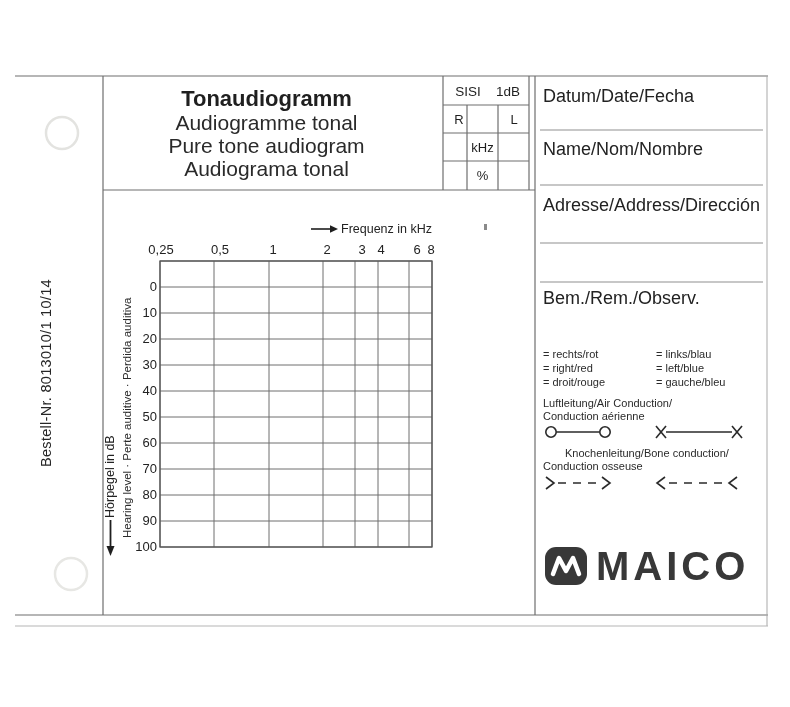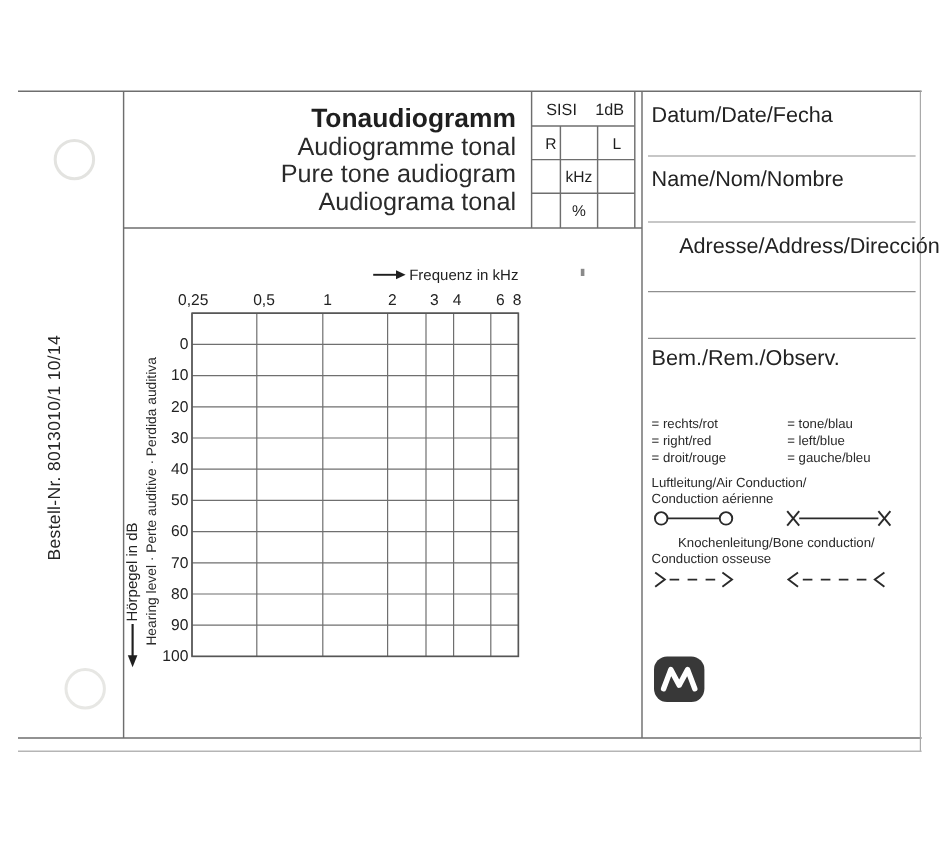--- a/index.html
+++ b/index.html
@@ -1,20 +1,20 @@
 <!DOCTYPE html>
 <html><head>
 <meta charset="utf-8">
 <style>
   html,body{margin:0;padding:0;background:#ffffff;}
   #page{position:relative;width:790px;height:707px;background:#ffffff;
         font-family:"Liberation Sans",sans-serif;color:#1f1f1f;overflow:hidden;}
   .abs{position:absolute;}
   .rot{transform:rotate(-90deg);transform-origin:top left;}
-  .titleblock{left:103px;top:87px;width:327px;text-align:right;}
+  .titleblock{left:103px;top:87px;width:327px;text-align:center;}
   .title-main{font-size:22px;font-weight:bold;line-height:24px;}
   .title-sub{font-size:21px;font-weight:400;line-height:23px;color:#2a2a2a;}
   .sisi{font-size:13px;text-align:center;line-height:16px;}
   .field{font-size:18px;color:#222;}
   .legend{font-size:11px;color:#2a2a2a;line-height:13px;}
   .conduct{font-size:11px;color:#2a2a2a;line-height:12px;}
   .xtick{font-size:13px;line-height:14px;top:243px;transform:translateX(-50%);color:#222;}
   .ytick{width:32px;text-align:right;font-size:13px;line-height:16px;left:125px;color:#222;}
   .axis-label{font-size:12.5px;color:#222;}
   .brand{font-size:40px;font-weight:bold;letter-spacing:4px;color:#383838;line-height:40px;}
@@ -101,27 +101,27 @@
 
   <div class="abs sisi" style="left:446px;top:84px;width:44px;font-size:13.5px;">SISI</div>
   <div class="abs sisi" style="left:488px;top:84px;width:40px;font-size:13.5px;">1dB</div>
   <div class="abs sisi" style="left:447px;top:112px;width:24px;">R</div>
   <div class="abs sisi" style="left:500px;top:112px;width:28px;">L</div>
   <div class="abs sisi" style="left:467px;top:140px;width:31px;">kHz</div>
   <div class="abs sisi" style="left:467px;top:168px;width:31px;">%</div>
 
   <div class="abs field" style="left:543px;top:86px;">Datum/Date/Fecha</div>
   <div class="abs field" style="left:543px;top:139px;">Name/Nom/Nombre</div>
-  <div class="abs field" style="left:566px;top:195px;">Adresse/Address/Dirección</div>
+  <div class="abs field" style="left:543px;top:195px;">Adresse/Address/Dirección</div>
   <div class="abs field" style="left:543px;top:288px;">Bem./Rem./Observ.</div>
 
   <div class="abs legend" style="left:543px;top:348px;">= rechts/rot</div>
   <div class="abs legend" style="left:543px;top:362px;">= right/red</div>
   <div class="abs legend" style="left:543px;top:376px;">= droit/rouge</div>
-  <div class="abs legend" style="left:656px;top:348px;">= tone/blau</div>
+  <div class="abs legend" style="left:656px;top:348px;">= links/blau</div>
   <div class="abs legend" style="left:656px;top:362px;text-align:right;">= left/blue</div>
   <div class="abs legend" style="left:656px;top:376px;">= gauche/bleu</div>
 
   <div class="abs conduct" style="left:543px;top:397px;">Luftleitung/Air Conduction/</div>
   <div class="abs conduct" style="left:543px;top:410px;">Conduction aérienne</div>
   <svg class="abs" style="left:543px;top:424px;" width="70" height="16" viewBox="0 0 70 16">
     <g stroke="#2a2a2a" stroke-width="1.6" fill="none">
       <circle cx="8" cy="8" r="5.2"></circle>
         <line x1="13.5" y1="8" x2="56.5" y2="8"></line>
         <circle cx="62" cy="8" r="5.2"></circle>
@@ -151,20 +151,21 @@
       <path d="M12 2 L4 8 L12 14"></path>
       <line x1="16" y1="8" x2="72" y2="8" stroke-dasharray="8 7"></line>
       <path d="M84 2 L76 8 L84 14"></path>
     </g>
   </svg>
 
   <svg class="abs" style="left:544px;top:545px;" width="44" height="42" viewBox="0 0 44 42">
     <rect x="1" y="2" width="42" height="38" rx="11" fill="#383838"></rect>
     <polyline points="9,29 15,13 22,26 29,13 35,29" fill="none" stroke="#ffffff" stroke-width="4.5" stroke-linecap="round" stroke-linejoin="round"></polyline>
   </svg>
+  <div class="abs brand" style="left:596px;top:546px;">MAICO</div>
 
   <div class="abs axis-label" style="left:341px;top:222px;">Frequenz in kHz</div>
   <div class="abs rot axis-label" style="left:103px;top:518px;width:100px;font-size:12.5px;white-space:nowrap;">Hörpegel in dB</div>
   <div class="abs rot" style="left:121px;top:538px;width:285px;font-size:11.5px;color:#2a2a2a;white-space:nowrap;">Hearing level  ·  Perte auditive  ·  Perdida auditiva</div>
 
   <div class="abs xtick" style="left:161px;">0,25</div>
   <div class="abs xtick" style="left:220px;">0,5</div>
   <div class="abs xtick" style="left:273px;">1</div>
   <div class="abs xtick" style="left:327px;">2</div>
   <div class="abs xtick" style="left:362px;">3</div>

